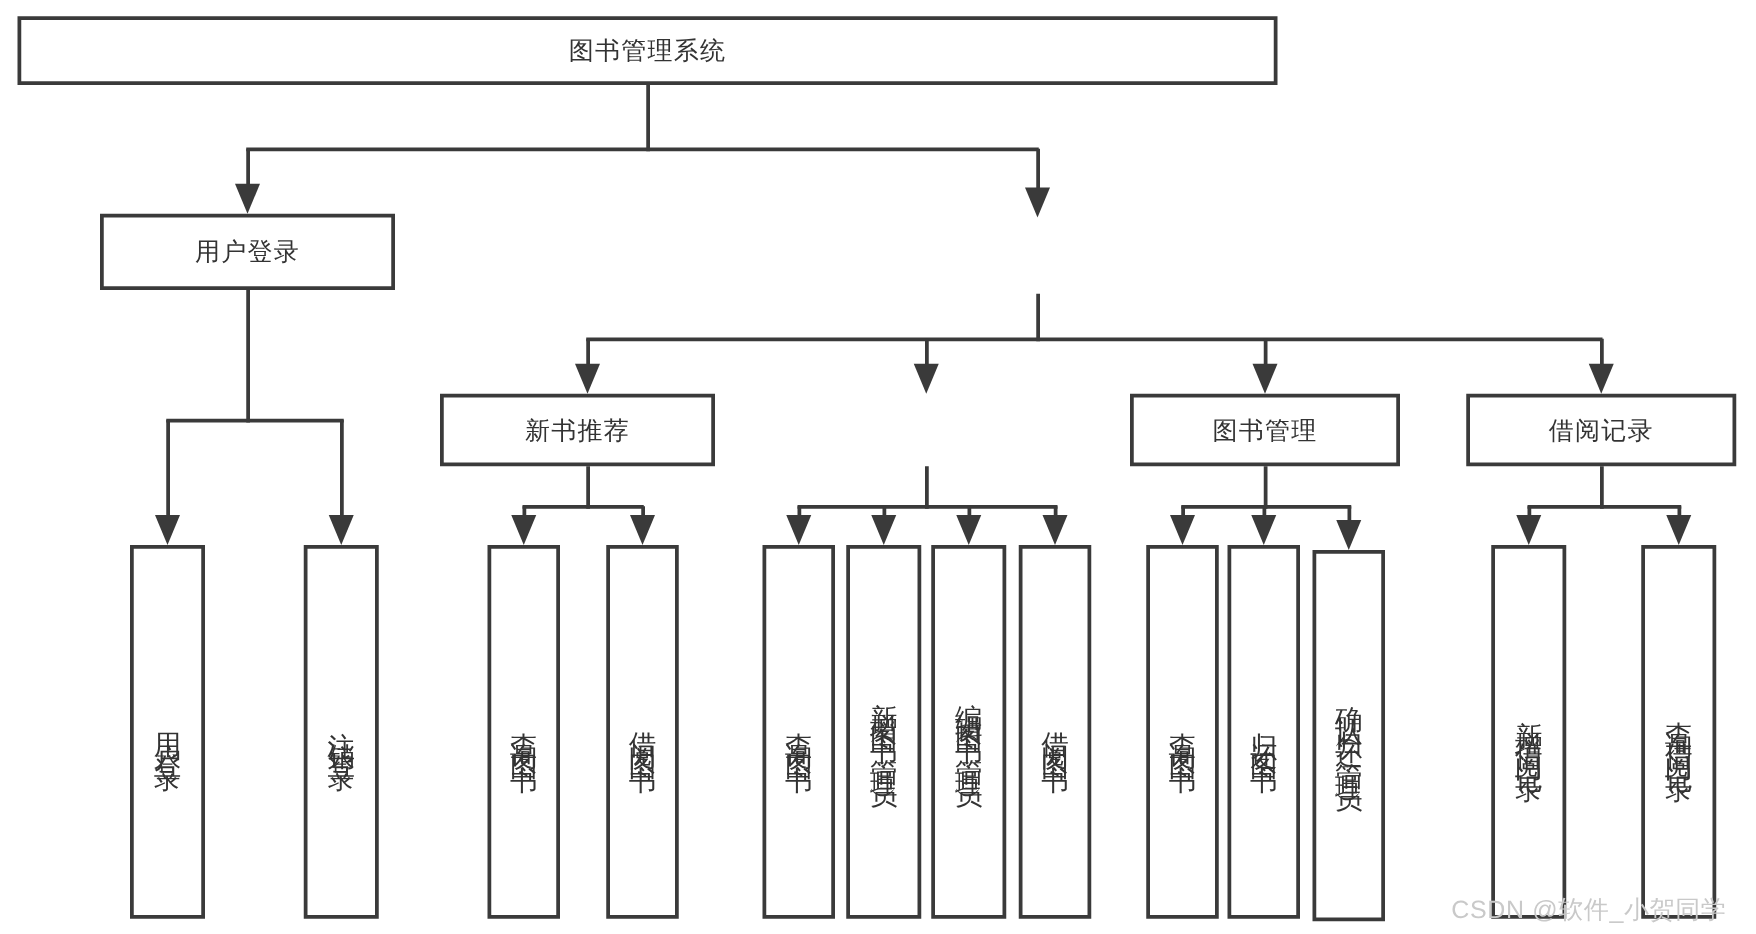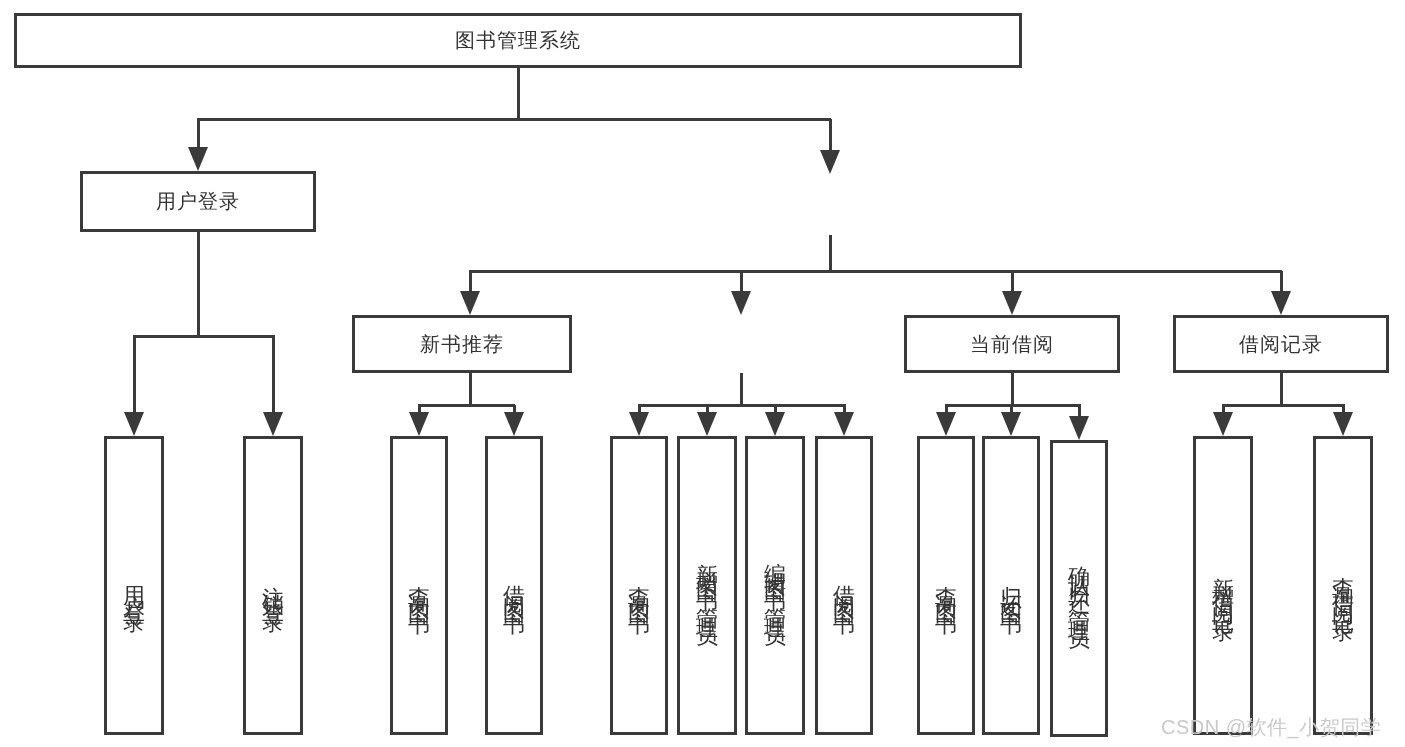--- a/index.html
+++ b/index.html
@@ -68,21 +68,21 @@
   </div>
 
   <div class="node" style="left:80px;top:171px;width:236px;height:61px;">
     <span>用户登录</span>
   </div>
 
   <div class="node" style="left:352px;top:315px;width:220px;height:58px;">
     <span>新书推荐</span>
   </div>
   <div class="node" style="left:904px;top:315px;width:216px;height:58px;">
-    <span>当前借阅</span>
+    <span>图书管理</span>
   </div>
   <div class="node" style="left:1173px;top:315px;width:216px;height:58px;">
     <span>借阅记录</span>
   </div>
 
   <div class="node vnode" style="left:104px;top:436px;width:60px;height:299px;">
     <span>用户登录</span>
   </div>
   <div class="node vnode" style="left:243px;top:436px;width:60px;height:299px;">
     <span>注销登录</span>

